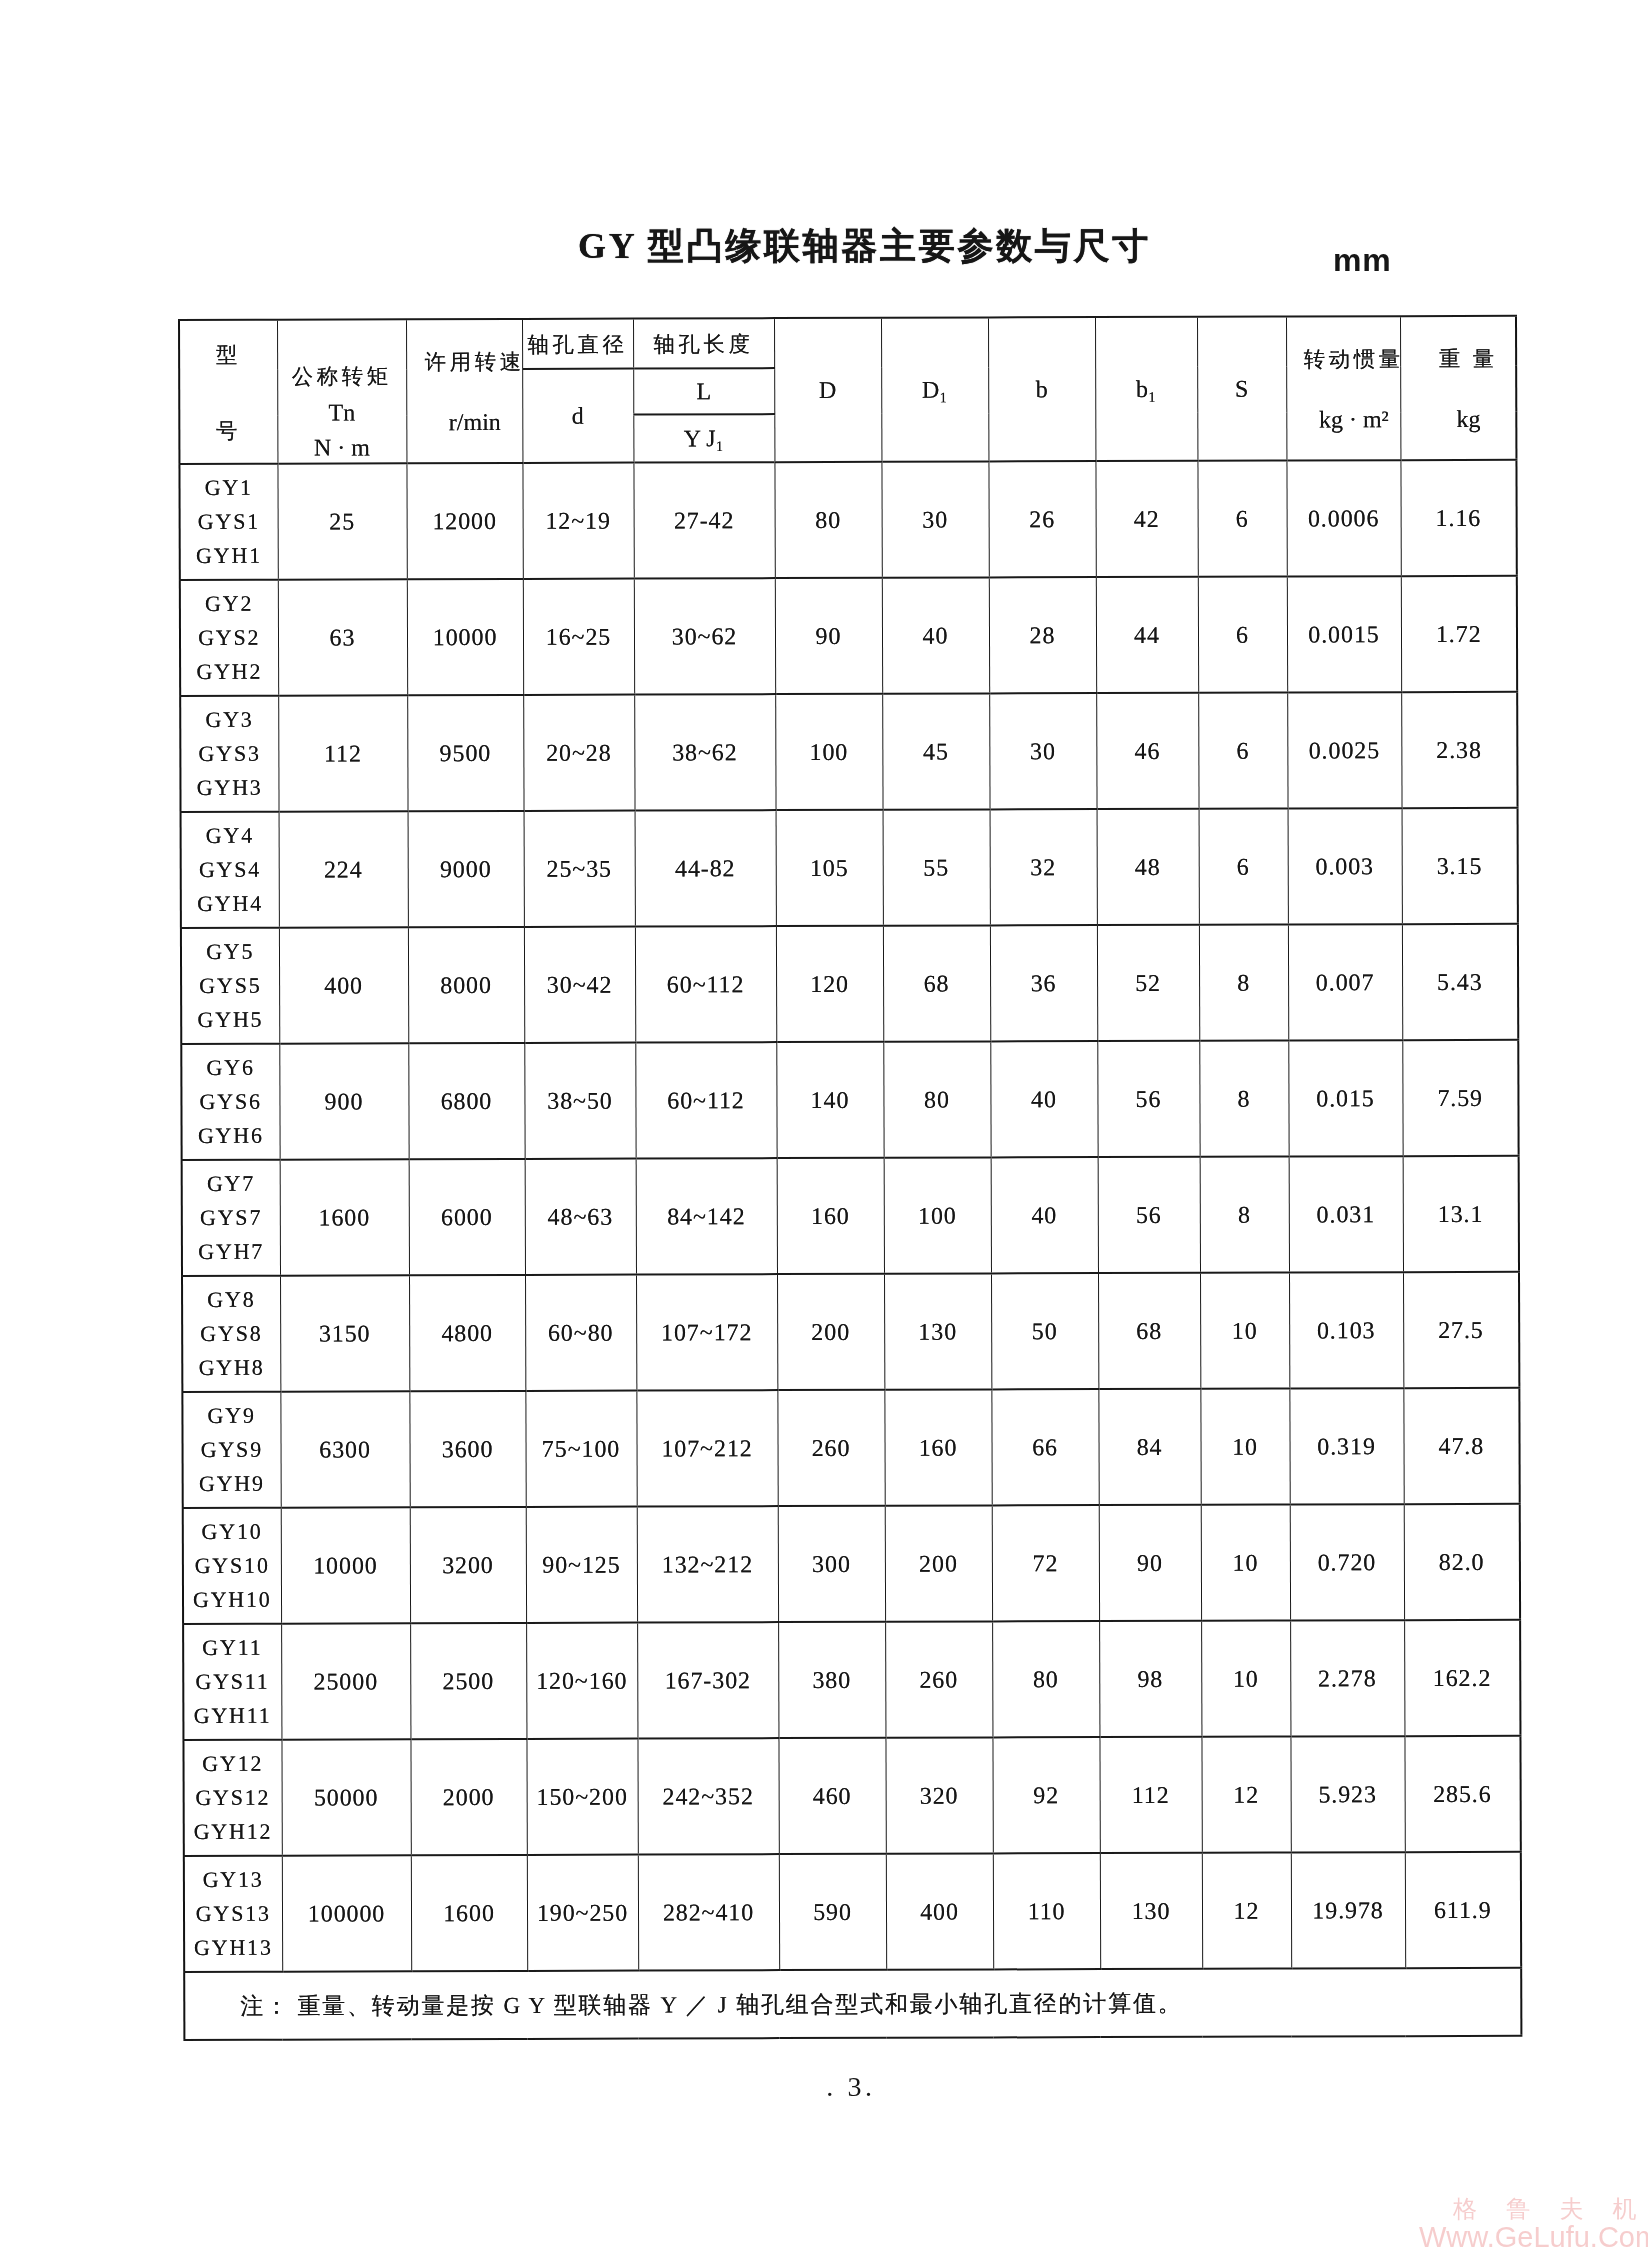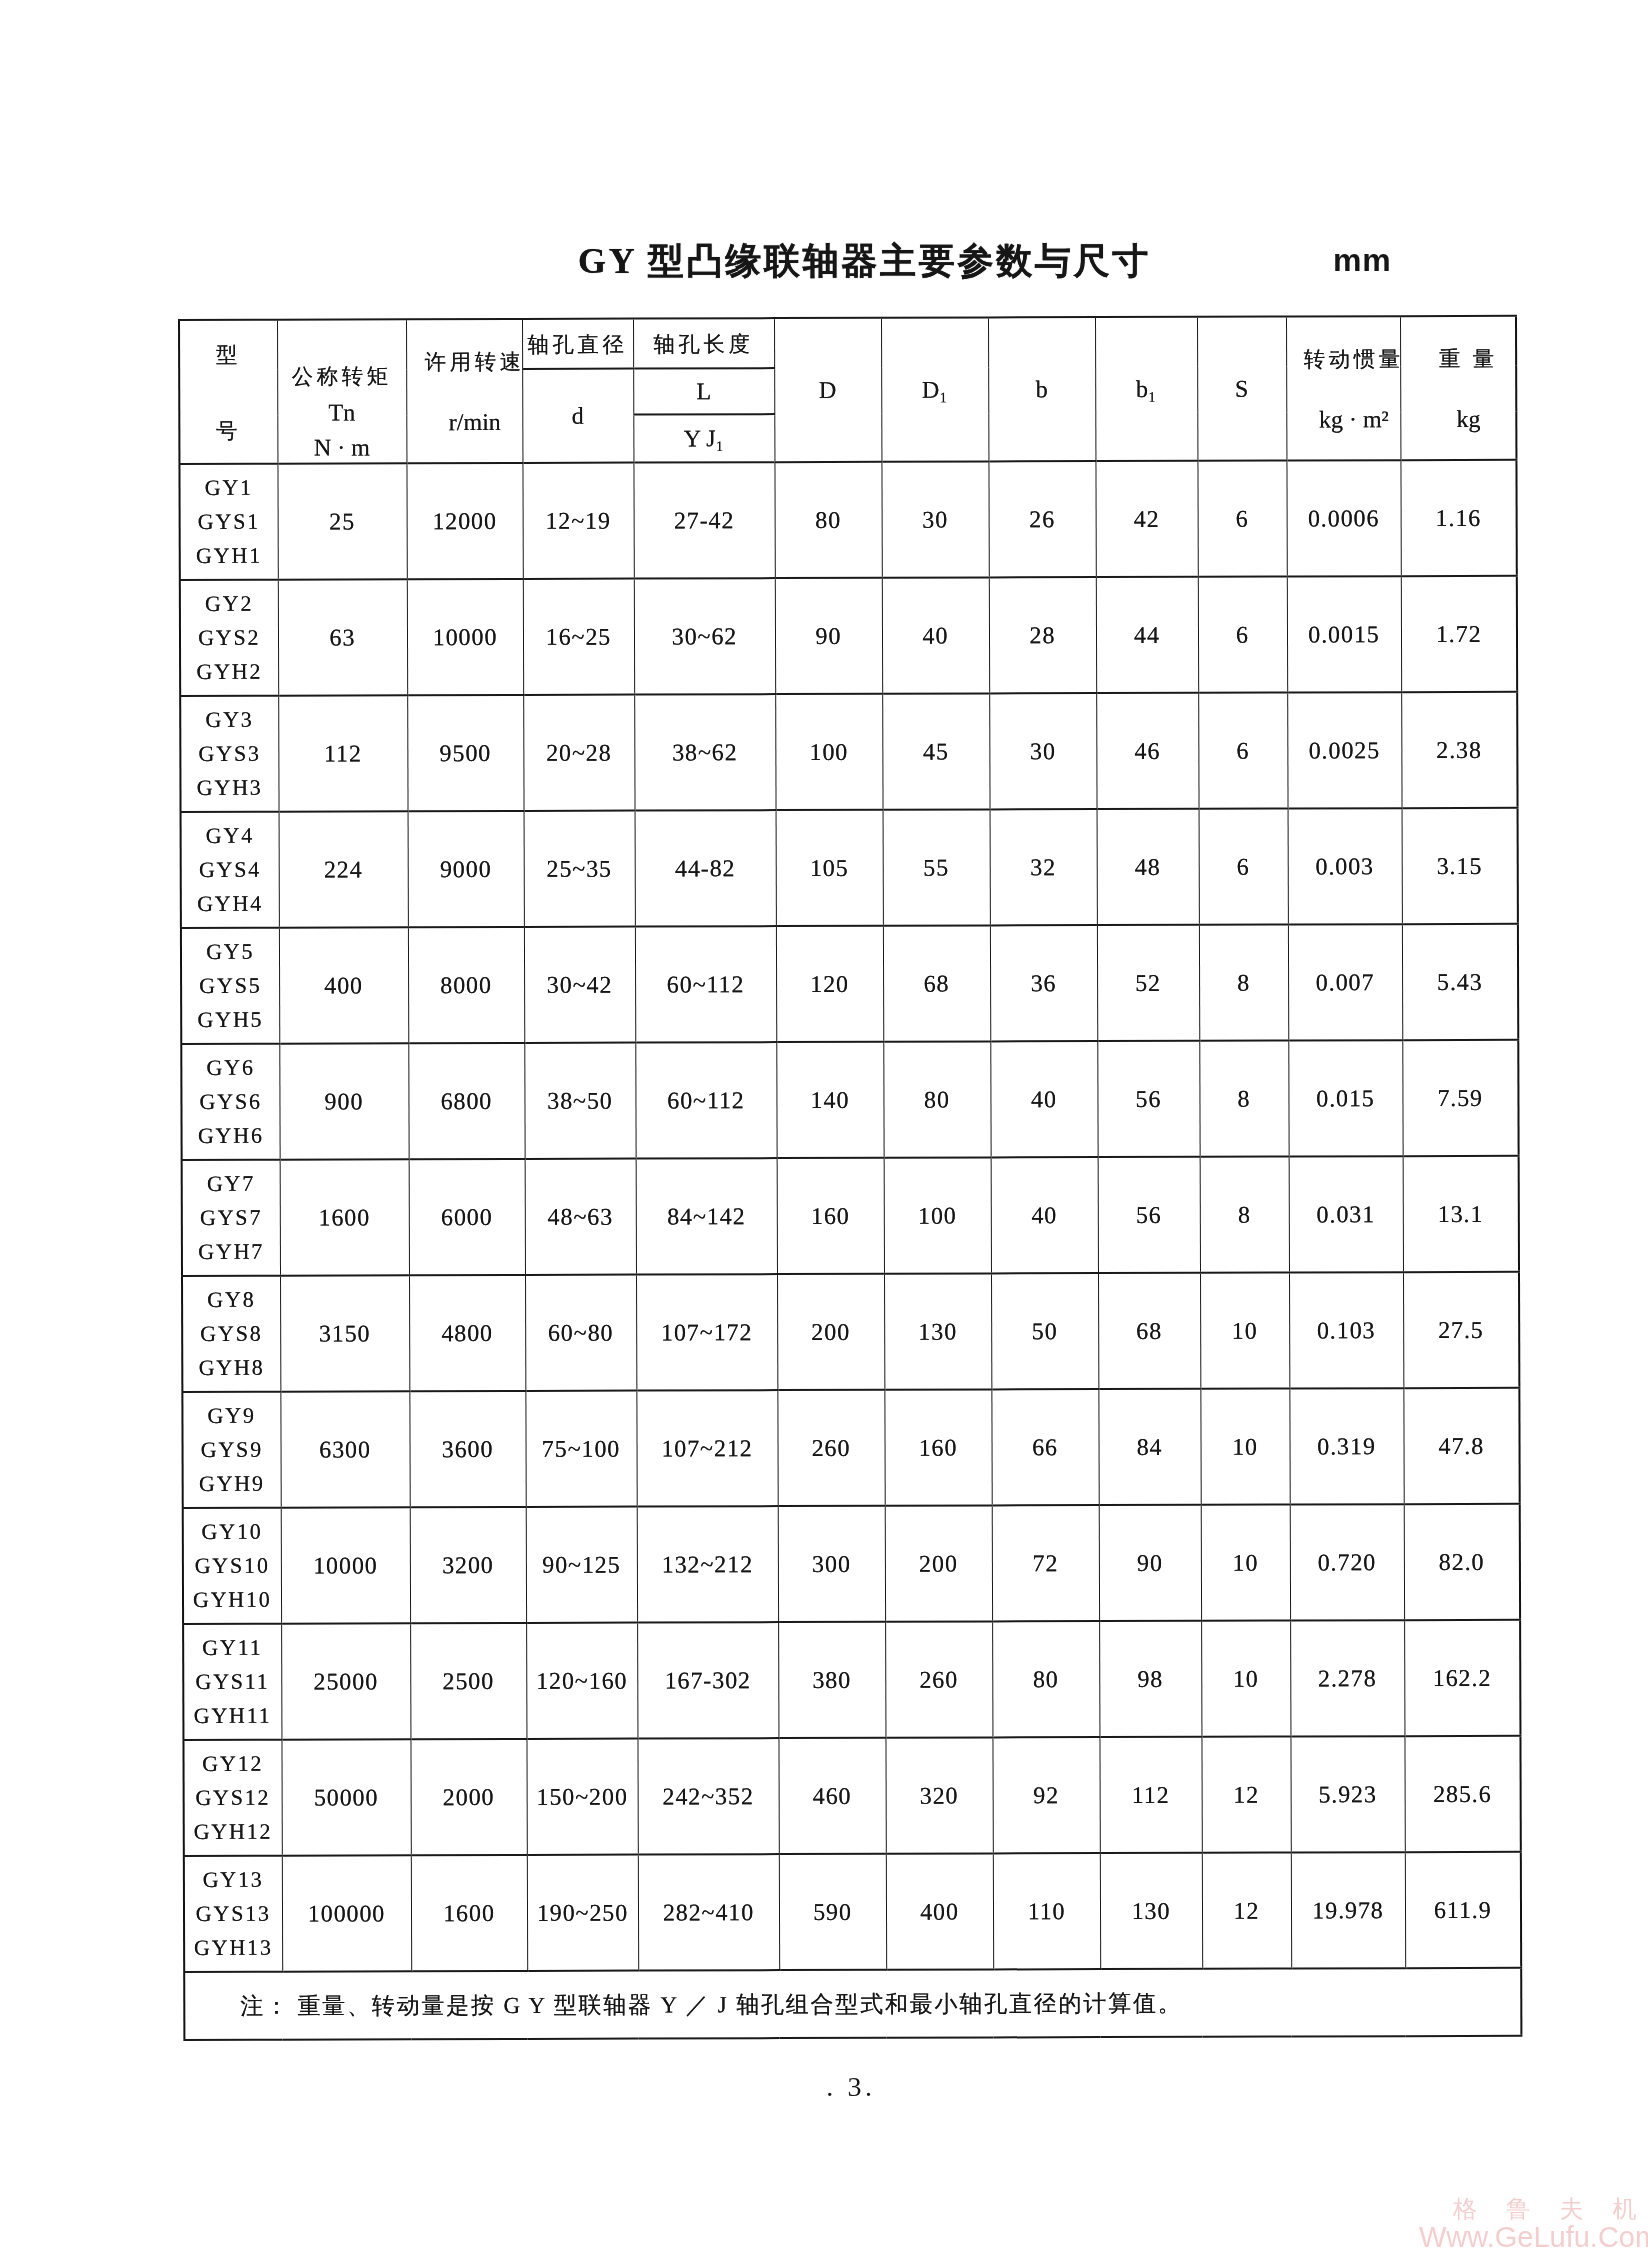--- a/index.html
+++ b/index.html
@@ -8,21 +8,21 @@
     background: #ffffff;
     overflow: hidden;
     position: relative;
     font-family: "Liberation Serif", "DejaVu Serif", serif;
     color: #161616;
   }
   .page { position: absolute; inset: 0; }
 
   .title {
     position: absolute;
-    top: 237px; left: 0; width: 1649px;
+    top: 222px; left: 0; width: 1649px;
     box-sizing: border-box;
     padding-left: 80px;
     text-align: center;
     font-size: 36px;
     font-weight: bold;
     letter-spacing: 2.7px;
     text-shadow: 0 0 0.7px rgba(0,0,0,0.9);
     white-space: nowrap;
   }
   .unit {

